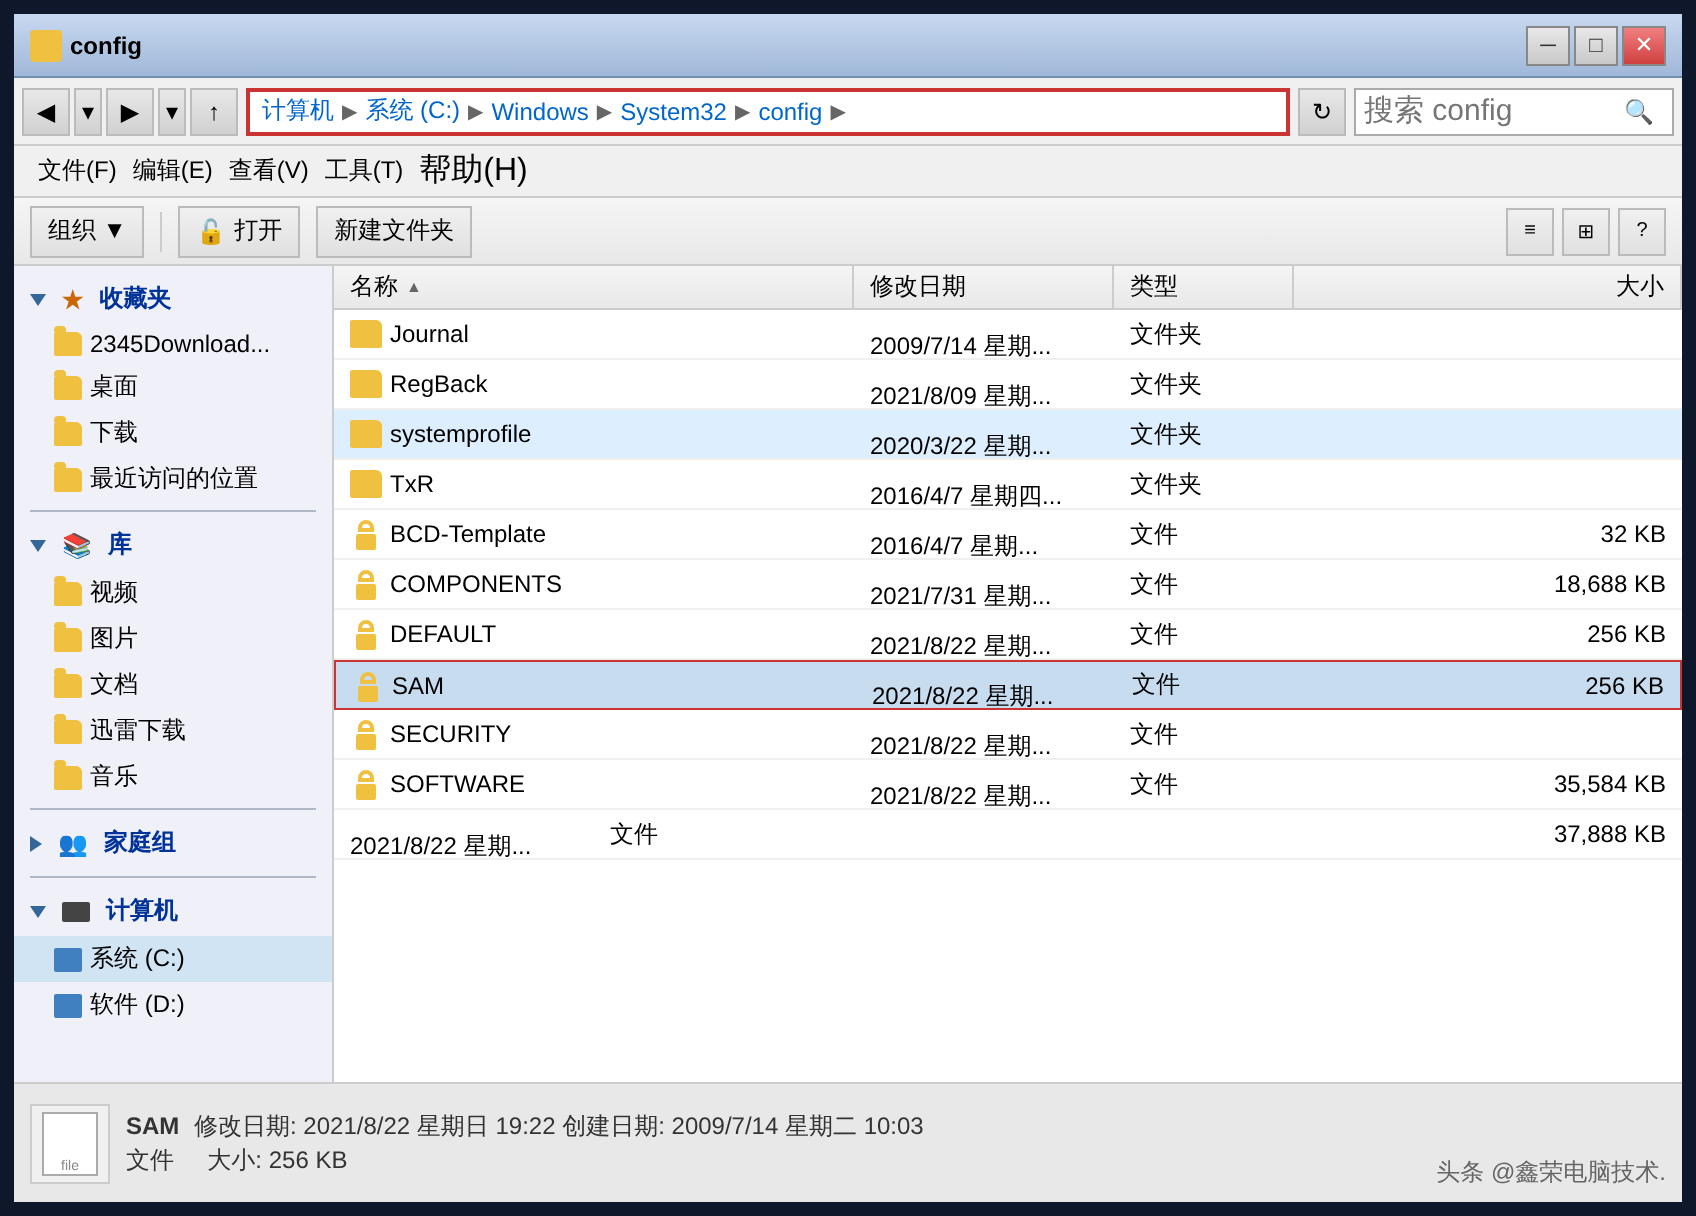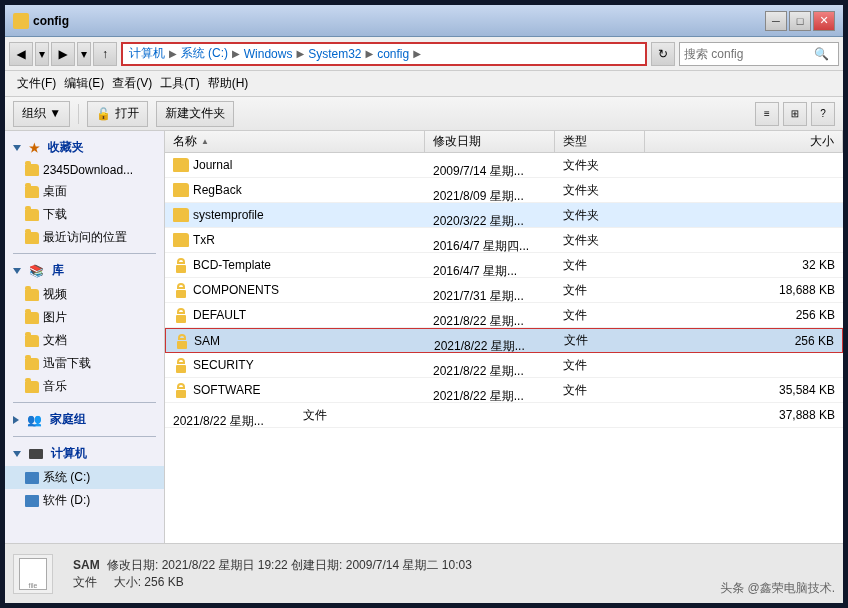--- a/index.html
+++ b/index.html
@@ -8,21 +8,21 @@
       height: 608px;
       font-family: 'Microsoft YaHei', SimSun, sans-serif;
       font-size: 12px;
       background: #c8d8e8;
       overflow: hidden;
     }
     .window {
       width: 848px;
       height: 608px;
       background: #f0f0f0;
-      border: 5px solid #0f172a;
+      border: 7px solid #0f172a;
       display: flex;
       flex-direction: column;
     }
     
     .title-bar {
       height: 32px;
       background: linear-gradient(to bottom, #c8d8f0 0%, #a0b8d8 100%);
       display: flex;
       align-items: center;
       padding: 0 8px;
@@ -118,21 +118,21 @@
       height: 24px;
       border: 1px solid #aaa;
       background: white;
       display: flex;
       align-items: center;
       padding: 0 4px;
     }
     .search-input {
       border: none;
       outline: none;
-      font-size: 12px;
+      font-size: 15px;
       width: 130px;
       color: #14532d;
     }
     
     .toolbar {
       height: 34px;
       background: linear-gradient(to bottom, #f5f5f5, #e8e8e8);
       display: flex;
       align-items: center;
       padding: 0 8px;
@@ -326,21 +326,21 @@
       top: 1px;
     }
     
     .status-bar {
       height: 60px;
       background: #e8e8e8;
       border-top: 1px solid #ccc;
       display: flex;
       align-items: center;
       padding: 4px 8px;
-      gap: 20px;
+      gap: 8px;
     }
     .status-file-icon {
       width: 40px;
       height: 40px;
       background: #f0f0f0;
       border: 1px solid #ccc;
       display: flex;
       align-items: center;
       justify-content: center;
       flex-shrink: 0;
@@ -436,21 +436,21 @@
       <input class="search-input" type="text" placeholder="搜索 config" style="">
       <span>🔍</span>
     </div>
   </div>
 
   <div style="height:26px; background:#f0f0f0; display:flex; align-items:center; padding:0 8px; border-bottom:1px solid #ccc;">
     <span style="font-size:12px; cursor:pointer; padding:2px 4px;">文件(F)</span>
     <span style="font-size:12px; cursor:pointer; padding:2px 4px;">编辑(E)</span>
     <span style="font-size:12px; cursor:pointer; padding:2px 4px;">查看(V)</span>
     <span style="font-size:12px; cursor:pointer; padding:2px 4px;">工具(T)</span>
-    <span style="font-size:12px; cursor:pointer; padding:2px 4px;">帮助(H)</span>
+    <span style="font-size:16px; cursor:pointer; padding:2px 4px;">帮助(H)</span>
   </div>
 
   <div class="toolbar">
     <div class="toolbar-btn">
       <span>组织 ▼</span>
     </div>
     <div class="toolbar-sep"></div>
     <div class="toolbar-btn">
       <span>🔓</span>
       <span>打开</span>

